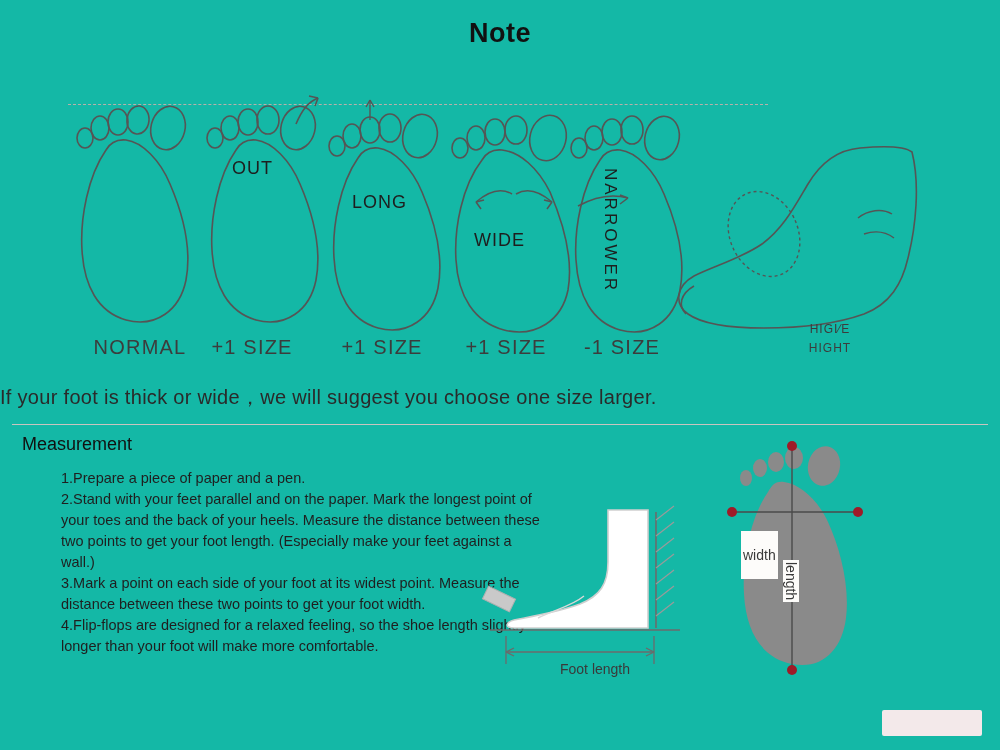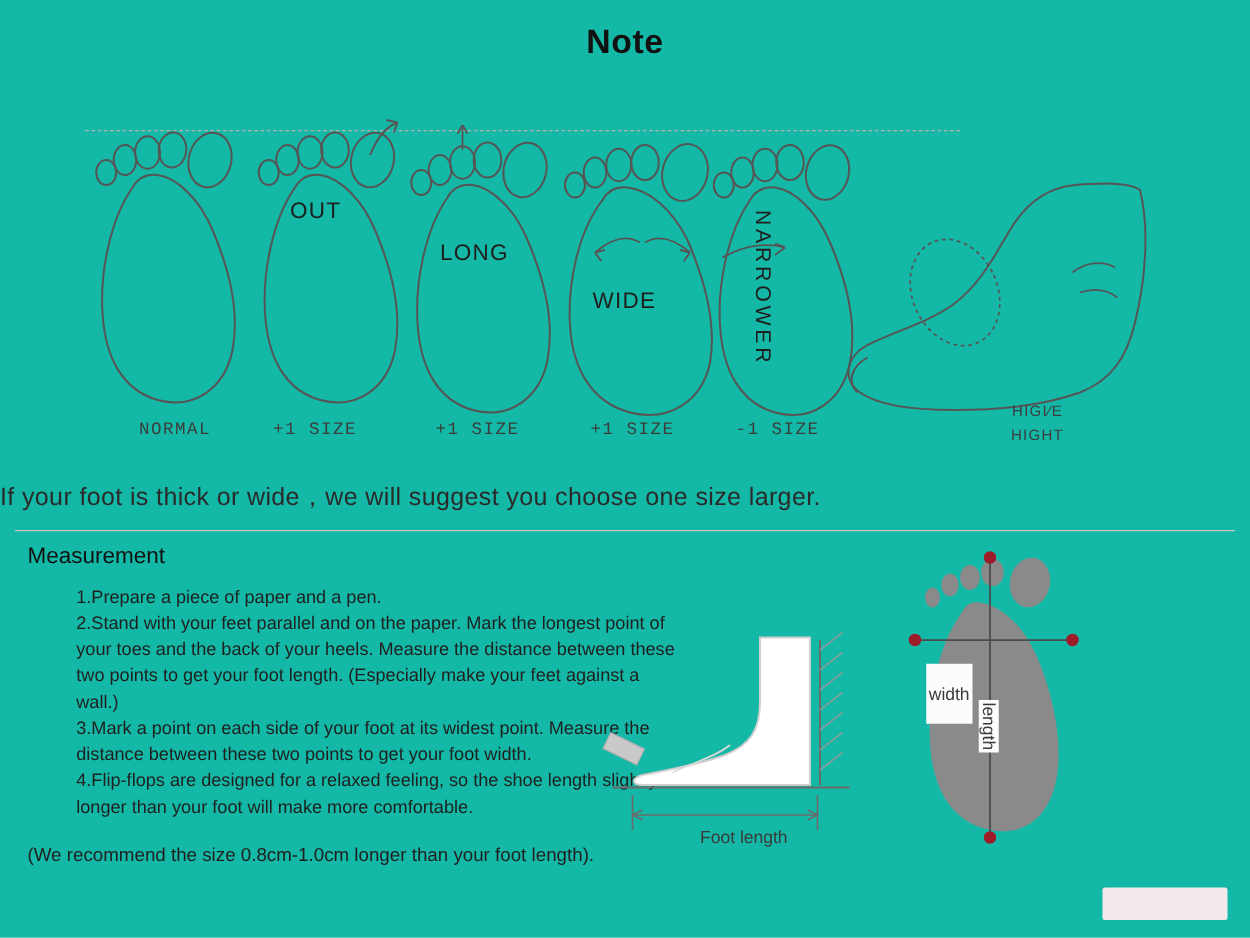--- a/index.html
+++ b/index.html
@@ -48,24 +48,24 @@
     top: 34px;
     width: 700px;
     height: 0;
     border-top: 1px dashed #b7b0aa;
   }
   .foot-svg {
     position: absolute;
   }
   .foot-label {
     position: absolute;
-    font-size: 14px;
+    font-size: 20px;
     color: #3c3c3c;
     letter-spacing: 1.2px;
-    font-family: Liberation Mono, monospace;
+    font-family: Liberation Sans, sans-serif;
     text-align: center;
   }
   .inner-word {
     position: absolute;
     font-size: 18px;
     color: #1e1e1e;
     letter-spacing: 1px;
   }
   .inner-word.vertical {
     writing-mode: vertical-rl;
@@ -248,21 +248,20 @@
 
   <div class="measure-title">Measurement</div>
 
   <div class="measure-body">
     <p>1.Prepare a piece of paper and a pen.</p>
     <p>2.Stand with your feet parallel and on the paper. Mark the longest point of your toes and the back of your heels. Measure the distance between these two points to get your foot length. (Especially make your feet against a wall.)</p>
     <p>3.Mark a point on each side of your foot at its widest point. Measure the distance between these two points to get your foot width.</p>
     <p>4.Flip-flops are designed for a relaxed feeling, so the shoe length slightly longer than your foot will make more comfortable.</p>
   </div>
 
-  <div class="measure-note">(We recommend the size 0.8cm-1.0cm longer than your foot length).</div>
 
   <svg class="side-diagram" width="220" height="170" viewBox="0 0 220 170">
 
     <line x1="176" y1="12" x2="176" y2="128" stroke="#6b6b6b" stroke-width="1.6"></line>
     <g stroke="#9a9a9a" stroke-width="1.2">
       <line x1="176" y1="20" x2="194" y2="6"></line>
       <line x1="176" y1="36" x2="194" y2="22"></line>
       <line x1="176" y1="52" x2="194" y2="38"></line>
       <line x1="176" y1="68" x2="194" y2="54"></line>
       <line x1="176" y1="84" x2="194" y2="70"></line>

